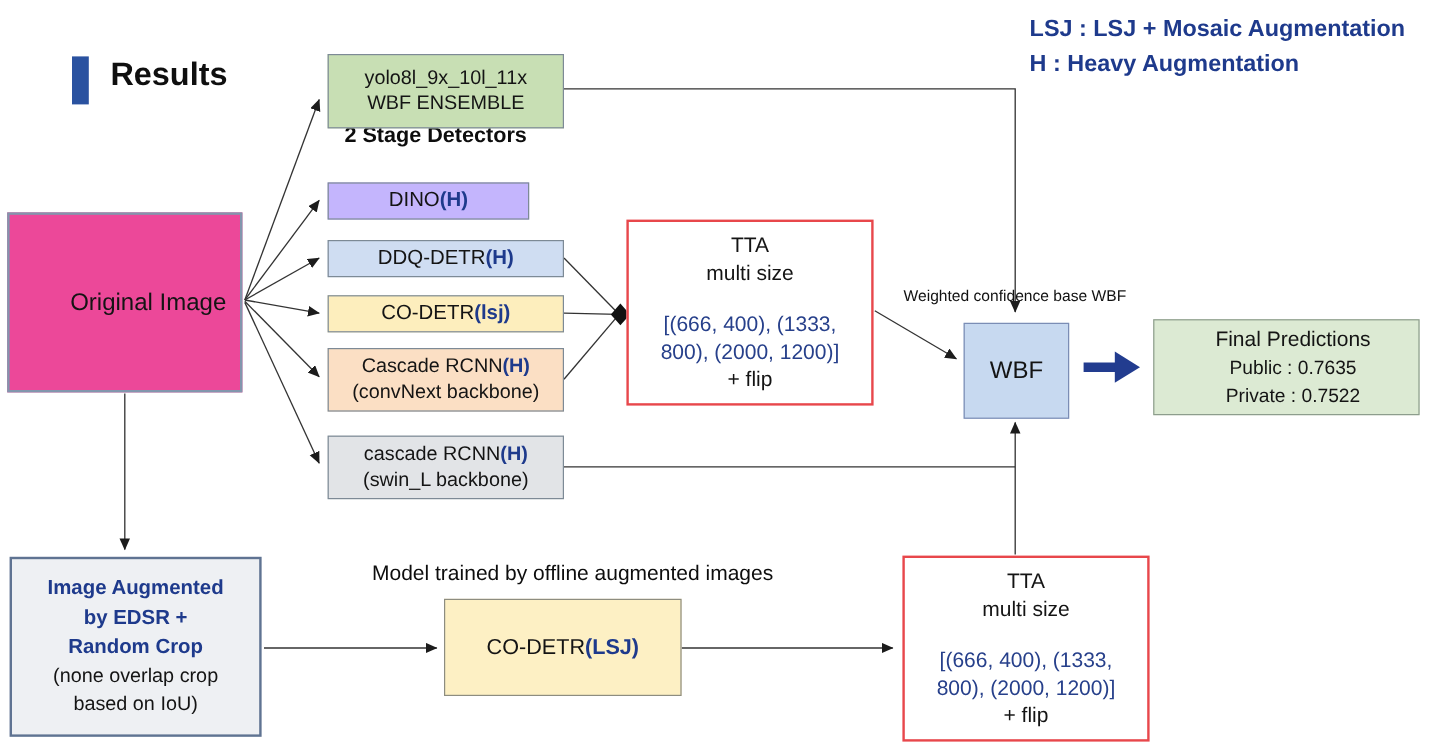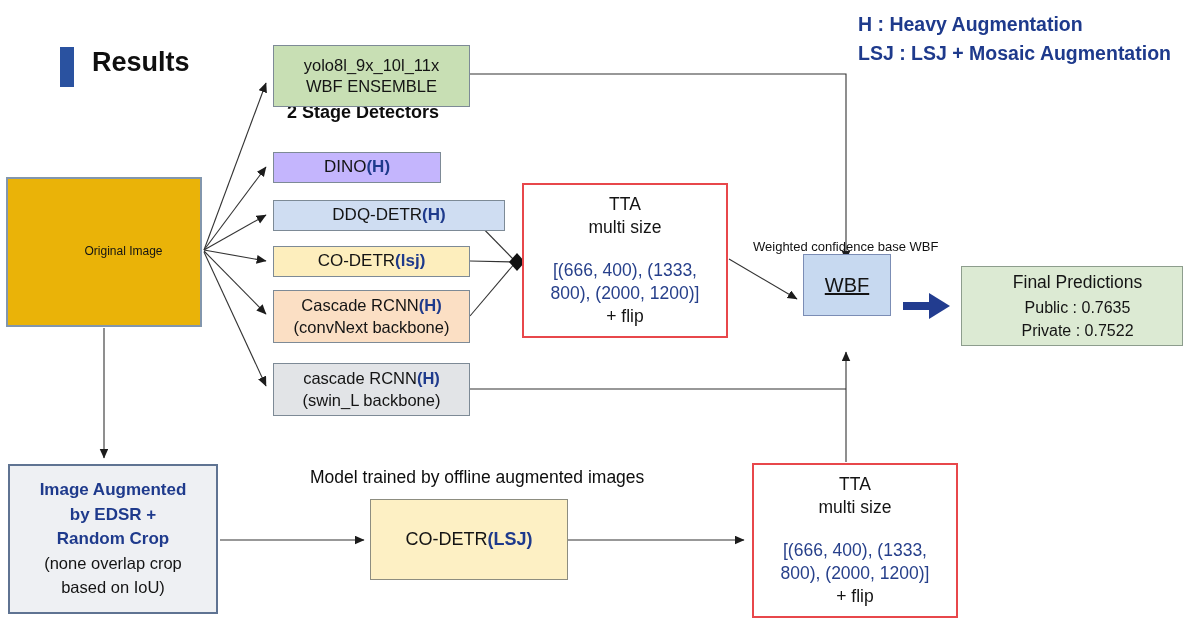--- a/index.html
+++ b/index.html
@@ -58,67 +58,67 @@
     <line x1="568" y1="540" x2="744" y2="540" stroke="#333" stroke-width="1.1" marker-end="url(#ah)"></line>
 
     <line x1="903" y1="306" x2="931" y2="306" stroke="#223c8f" stroke-width="8"></line>
     <polygon points="929,293 950,306 929,319" fill="#223c8f"></polygon>
   </svg>
 
   <div class="abs" style="left:60px;top:47px;width:14px;height:40px;background:#2a52a0;"></div>
   <div class="abs" style="left:92px;top:47px;font-size:27px;font-weight:600;color:#0f0f0f;">Results</div>
 
   <div class="abs" style="left:858px;top:10px;font-size:19.5px;font-weight:700;color:#1e3a8c;line-height:29px;">
+    <div>LSJ : LSJ + Mosaic Augmentation</div>
     <div>H : Heavy Augmentation</div>
-    <div>LSJ : LSJ + Mosaic Augmentation</div>
   </div>
 
   <div class="heading" style="left:287px;top:102px;">2 Stage Detectors</div>
 
   <div class="box" style="left:273px;top:45px;width:197px;height:62px;background:#c8dfb4;font-size:16.5px;">
     <div>yolo8l_9x_10l_11x</div>
     <div>WBF ENSEMBLE</div>
   </div>
 
   <div class="box" style="left:273px;top:152px;width:168px;height:31px;background:#c4b5fd;font-size:17px;">
     <div><span>DINO</span><span class="accent">(H)</span></div>
   </div>
 
-  <div class="box" style="left:273px;top:200px;width:232px;height:31px;background:#cfddf2;font-size:17px;">
+  <div class="box" style="left:273px;top:200px;width:197px;height:31px;background:#cfddf2;font-size:17px;">
     <div><span>DDQ-DETR</span><span class="accent">(H)</span></div>
   </div>
 
   <div class="box" style="left:273px;top:246px;width:197px;height:31px;background:#fdeebd;font-size:17px;">
     <div><span>CO-DETR</span><span class="accent">(lsj)</span></div>
   </div>
 
   <div class="box" style="left:273px;top:290px;width:197px;height:53px;background:#fbdfc4;font-size:16.5px;">
     <div><span>Cascade RCNN</span><span class="accent">(H)</span></div>
     <div>(convNext backbone)</div>
   </div>
 
   <div class="box" style="left:273px;top:363px;width:197px;height:53px;background:#e2e4e7;font-size:16.5px;">
     <div><span>cascade RCNN</span><span class="accent">(H)</span></div>
     <div>(swin_L backbone)</div>
   </div>
 
-  <div class="box" style="left:6px;top:177px;width:196px;height:150px;background:#eab308;border:2px solid #8296ad;font-size:12px;padding-left:39px;">
+  <div class="box" style="left:6px;top:177px;width:196px;height:150px;background:#ec4899;border:2px solid #8296ad;font-size:20px;padding-left:39px;">
     <div>Original Image</div>
   </div>
 
   <div class="box" style="left:522px;top:183px;width:206px;height:155px;background:#ffffff;border:2px solid #e8474b;font-size:17.5px;line-height:1.32;">
     <div>TTA</div>
     <div>multi size</div>
     <div class="pre navy">[(666, 400), (1333,
 800), (2000, 1200)]</div>
     <div>+ flip</div>
   </div>
 
   <div class="abs" style="left:753px;top:239px;width:210px;font-size:13px;color:#111;">Weighted confidence base WBF</div>
-  <div class="box" style="left:803px;top:254px;width:88px;height:62px;background:#c7d9f0;border:1.8px solid #7b8db5;font-size:20px;text-decoration:underline;">
+  <div class="box" style="left:803px;top:269px;width:88px;height:80px;background:#c7d9f0;border:1.8px solid #7b8db5;font-size:20px;">
     <div>WBF</div>
   </div>
 
   <div class="box" style="left:961px;top:266px;width:222px;height:80px;background:#dcead3;border:1.5px solid #8d9d8d;font-size:16px;line-height:1.45;padding-left:11px;">
     <div style="font-size:17.5px;">Final Predictions</div>
     <div>Public : 0.7635</div>
     <div>Private : 0.7522</div>
   </div>
 
   <div class="box" style="left:8px;top:464px;width:210px;height:150px;background:#eef0f3;border:2px solid #5f7392;font-size:16.5px;line-height:1.45;">

